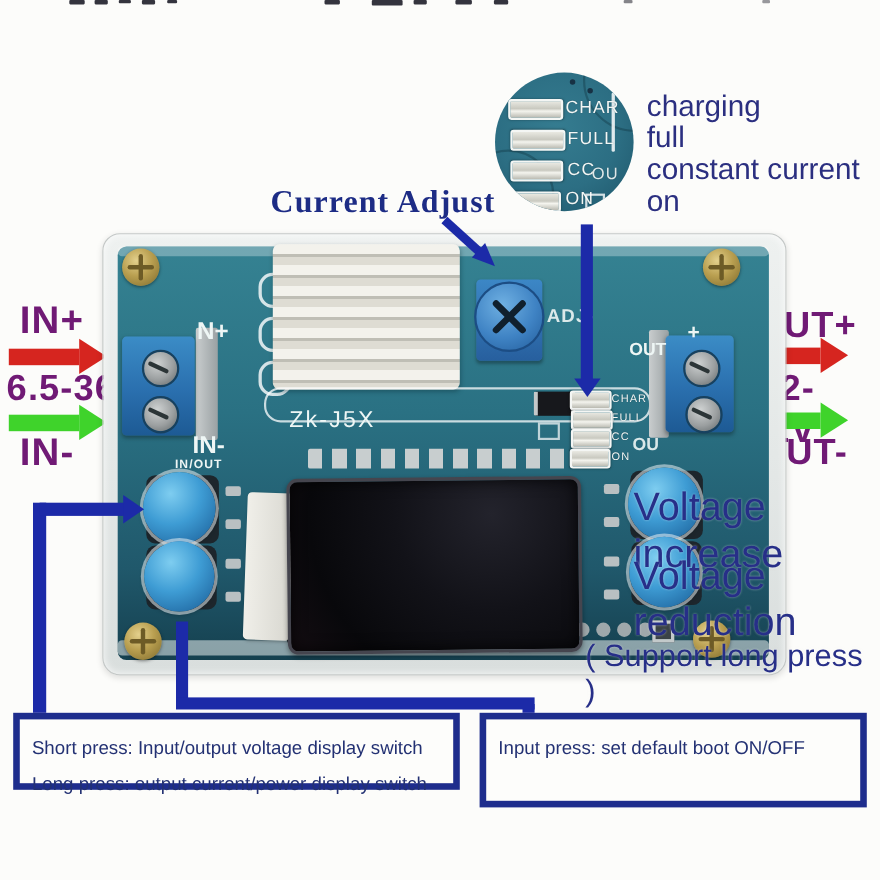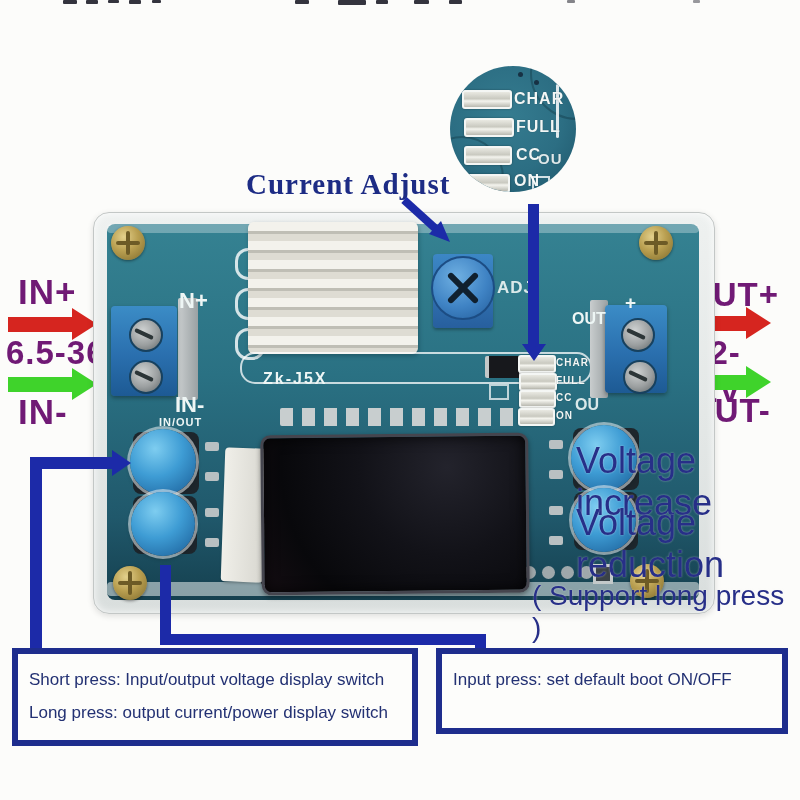--- a/index.html
+++ b/index.html
@@ -11,21 +11,21 @@
   
   .title{position:absolute;left:44px;top:46px;font-size:44px;font-weight:bold;color:#d02a2d;letter-spacing:1px;}
   
   .inset-circle{position:absolute;left:450px;top:66px;width:126px;height:126px;border-radius:50%;
     background:radial-gradient(circle at 45% 40%, #357c90 0%, #2c6e83 55%, #1d5468 100%);overflow:hidden;}
   .hole{position:absolute;width:5px;height:5px;border-radius:50%;background:#123;opacity:.8;}
   .trace{position:absolute;border:2px solid rgba(12,45,58,.35);border-radius:50%;}
   .edge-line{position:absolute;width:3px;background:rgba(255,255,255,.85);border-radius:2px;}
   .led{position:absolute;background:linear-gradient(180deg,#e9e9e2 0%,#c9c9c0 45%,#f4f4ee 60%,#b9b9b0 100%);
        border:2px solid #f4f6f4;border-radius:3px;box-shadow:0 0 2px rgba(0,0,0,.4);}
-  .led-lbl{position:absolute;color:#f2f7f6;font-weight:bold;letter-spacing:1px;text-shadow:0 0 1px rgba(0,0,0,.4);}
+  .led-lbl{position:absolute;color:#f2f7f6;font-weight:normal;letter-spacing:1px;text-shadow:0 0 1px rgba(0,0,0,.4);}
   .inset-cap{position:absolute;left:588px;top:82px;font-size:27px;line-height:29px;color:#2b2f80;}
   
   .cur-adj{position:absolute;left:246px;top:168px;font-family:"Liberation Serif",serif;font-weight:bold;
            font-size:29px;color:#1d2c85;letter-spacing:1px;}
   
   .device{position:absolute;left:93px;top:212px;width:620px;height:400px;z-index:1;}
   .case{position:absolute;left:0;top:0;width:620px;height:400px;border-radius:16px;
         background:linear-gradient(180deg,#eef1f0 0%,#e4e8e7 50%,#d9dedd 100%);
         border:1px solid #c3c7c6;box-shadow:inset 0 0 8px rgba(255,255,255,.9),0 2px 6px rgba(0,0,0,.12);}
   .pcb{position:absolute;left:14px;top:12px;width:592px;height:376px;border-radius:8px;
@@ -127,20 +127,26 @@
     <div class="led" style="left:14px;top:80px;width:44px;height:15px"></div>
     <div class="led" style="left:12px;top:108px;width:44px;height:15px"></div>
     <div class="led-lbl" style="left:64px;top:24px;font-size:16px">CHAR</div>
     <div class="led-lbl" style="left:66px;top:52px;font-size:16px">FULL</div>
     <div class="led-lbl" style="left:66px;top:80px;font-size:16px">CC</div>
     <div class="led-lbl" style="left:64px;top:106px;font-size:16px">ON</div>
     <div class="led-lbl" style="left:88px;top:84px;font-size:15px;opacity:.9">OU</div>
     <div style="position:absolute;left:82px;top:110px;width:14px;height:10px;border:2px solid rgba(255,255,255,.8)"></div>
   </div>
 
+  <div class="inset-cap">
+    <div>charging</div>
+    <div>full</div>
+    <div>constant current</div>
+    <div>on</div>
+  </div>
 
   <div class="cur-adj">Current Adjust</div>
   <svg class="abs" style="left:396px;top:192px;z-index:3" width="70" height="62">
     <line x1="8" y1="8" x2="40" y2="37" stroke="#1c2aa8" stroke-width="8"></line>
     <polygon points="54,50 33,42 45,29" fill="#1c2aa8"></polygon>
   </svg>
 
   <div class="device">
     <div class="case"></div>
     <div class="pcb"></div>
@@ -169,21 +175,21 @@
     <div class="bracket" style="left:497px;top:88px;width:18px;height:98px"></div>
     <div class="term" style="left:512px;top:93px;width:62px;height:88px"></div>
     <div class="term-screw" style="left:528px;top:106px"></div>
     <div class="term-screw" style="left:530px;top:148px"></div>
 
     <div class="silk" style="left:86px;top:76px;font-size:22px">N+</div>
     <div class="silk" style="left:82px;top:180px;font-size:22px">IN-</div>
     <div class="silk" style="left:66px;top:204px;font-size:11px;letter-spacing:1px">IN/OUT</div>
     <div class="silk" style="left:479px;top:98px;font-size:16px">OUT</div>
     <div class="silk" style="left:532px;top:80px;font-size:19px">+</div>
-    <div class="silk" style="left:170px;top:158px;font-size:16px;letter-spacing:2px;font-weight:bold">Zk-J5X</div>
+    <div class="silk" style="left:170px;top:158px;font-size:21px;letter-spacing:2px;font-weight:normal">Zk-J5X</div>
 
     <div class="chip" style="left:392px;top:144px;width:30px;height:22px"></div>
     <div style="position:absolute;left:396px;top:172px;width:16px;height:12px;border:2px solid rgba(255,255,255,.7)"></div>
     <div class="led" style="left:425px;top:143px;width:34px;height:14px"></div>
     <div class="led" style="left:426px;top:161px;width:34px;height:14px"></div>
     <div class="led" style="left:426px;top:178px;width:33px;height:14px"></div>
     <div class="led" style="left:425px;top:196px;width:33px;height:14px"></div>
     <div class="led-lbl" style="left:463px;top:145px;font-size:10px">CHAR</div>
     <div class="led-lbl" style="left:463px;top:163px;font-size:10px">FULL</div>
     <div class="led-lbl" style="left:463px;top:180px;font-size:10px">CC</div>
@@ -234,21 +240,21 @@
   <div class="bl" style="left:160px;top:634px;width:326px;height:11px"></div>
   <div class="bl" style="left:475px;top:640px;width:11px;height:18px"></div>
 
   <div class="bl" style="left:528px;top:204px;width:11px;height:142px"></div>
   <div class="bl-head-d" style="left:522px;top:344px"></div>
 
   <div class="navy-t" style="left:576px;top:440px">Voltage increase</div>
   <div class="navy-t" style="left:576px;top:502px">Voltage reduction</div>
   <div class="navy-t" style="left:532px;top:580px;font-size:28px">( Support long press )</div>
 
-  <div class="note" style="left:12px;top:648px;width:406px;height:98px">
+  <div class="note" style="left:12px;top:648px;width:406px;height:70px">
     <div>Short press: Input/output voltage display switch</div>
     <div>Long press: output current/power display switch</div>
   </div>
   <div class="note" style="left:436px;top:648px;width:352px;height:86px">
     <div>Input press: set default boot ON/OFF</div>
   </div>
 
 </div>
 
 </body></html>

